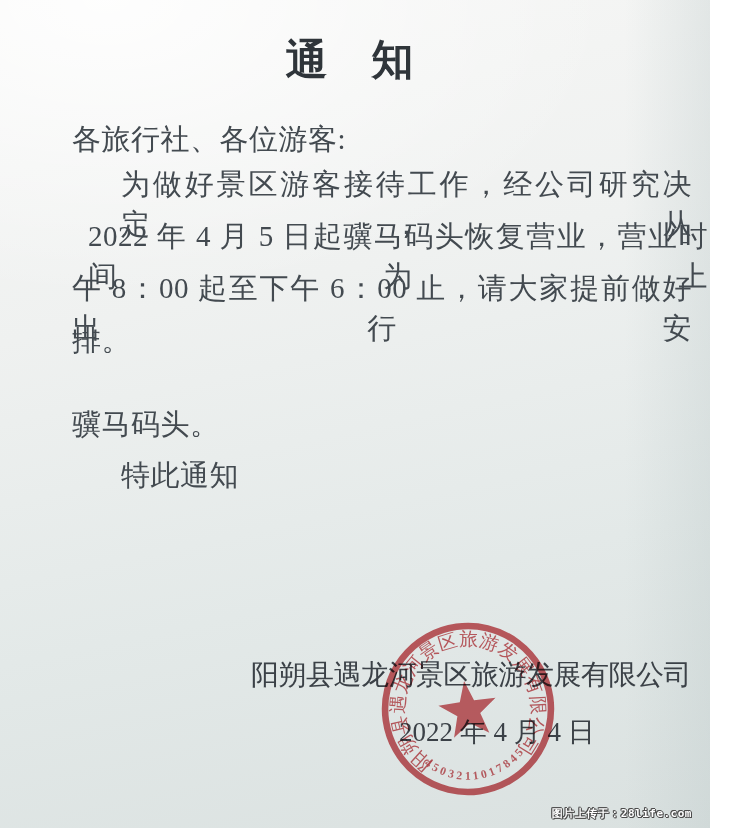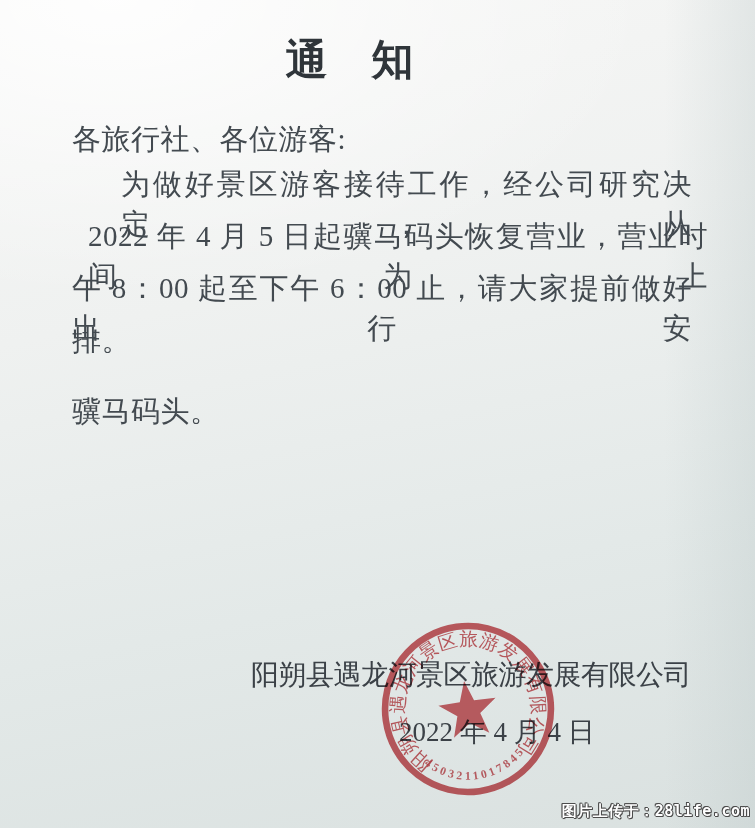--- a/index.html
+++ b/index.html
@@ -1,72 +1,74 @@
 <!DOCTYPE html>
 <html><head>
 <meta charset="utf-8">
 <style>
   html,body { margin:0; padding:0; }
   .page {
-    position:relative; width:755px; height:828px; overflow:hidden;
+    position:relative; width:698px; height:828px; overflow:hidden;
     font-family:"Liberation Serif","DejaVu Serif",serif;
     background:
       radial-gradient(ellipse 120% 60% at 15% 0%, rgba(255,255,255,.85), rgba(255,255,255,0) 60%),
       linear-gradient(to right, rgba(200,210,210,0) 88%, rgba(185,198,198,.30) 100%),
       linear-gradient(168deg, #f7f7f6 0%, #eff1f0 35%, #e3e9e8 68%, #dae1e0 100%);
+    padding-left: 12px;
   }
   .title {
     position:absolute; top:32px; left:0; width:700px; text-align:center;
     font-size:42px; font-weight:600; color:#2f353a; letter-spacing:1px;
   }
   .line {
     position:absolute; left:72px; width:620px;
     font-size:29px; color:#434a50; letter-spacing:.5px;
     text-align:justify;
   }
   .fill { text-align-last:justify; }
   .indent { padding-left:49px; width:571px; }
   .greeting { top:110px;margin-top:10px; }
   .l0 { top:165px; } .l1 { top:217px;margin-left:16px; } .l2 { top:269px; } .l3 { top:321px; }
-  .l4 { top:365px; } .l5 { top:392px; } .l6 { top:456px; }
+  .l4 { top:365px; } .l5 { top:405px; } .l6 { top:456px; }
   .company {
     position:absolute; top:656px; left:251px; font-size:28px;
     letter-spacing:-0.5px; color:#3b4147; white-space:nowrap;
   }
   .date {
     position:absolute; top:714px; left:399px; font-size:27px;
     color:#3b4147; white-space:nowrap;
   }
   .seal {
     position:absolute; left:380px; top:621px; width:176px; height:176px;
     transform:rotate(-8deg); mix-blend-mode:multiply; opacity:.93;
   }
   .seal text { font-family:"Liberation Serif","DejaVu Serif",serif; }
   .watermark {
-    position:absolute; right:5px; bottom:7px;
+    position:absolute; right:18px; bottom:7px;
     font-family:"DejaVu Sans Mono","Liberation Mono",monospace;
-    font-size:15px; font-weight:bold; color:#ffffff; letter-spacing:0.5px;
+    font-size:11px; font-weight:bold; color:#ffffff; letter-spacing:0.5px;
     text-shadow:1px 0 0 #4c4c4c,-1px 0 0 #4c4c4c,0 1px 0 #4c4c4c,
                 0 -1px 0 #4c4c4c,1px 1px 0 #4c4c4c,-1px -1px 0 #4c4c4c;
   }
 </style>
 </head>
 <body>
 
 <div class="page">
 
   <div class="title">通　知</div>
 
   <div class="line greeting">各旅行社、各位游客:</div>
 
   <div class="line l0 indent fill">为做好景区游客接待工作，经公司研究决定，从</div>
   <div class="line l1 fill">2022 年 4 月 5 日起骥马码头恢复营业，营业时间为上</div>
   <div class="line l2 fill">午 8：00 起至下午 6：00 止，请大家提前做好出行安</div>
   <div class="line l3">排。</div>
   <div class="line l5">骥马码头。</div>
+  <div class="line l6 indent">特此通知</div>
 
   <div class="company">阳朔县遇龙河景区旅游发展有限公司</div>
   <div class="date">2022 年 4 月 4 日</div>
 
   <svg class="seal" viewBox="0 0 174 174" aria-hidden="true">
     <defs>
       <path id="arcTop" d="M 38.7 127.5 A 63 63 0 1 1 135.3 127.5" fill="none"></path>
       <path id="arcBottom" d="M 26.4 122 A 70 70 0 0 0 147.6 122" fill="none"></path>
     </defs>
     <circle cx="87" cy="87" r="82" fill="none" stroke-width="6.5" stroke-opacity="0.88" stroke="#c23a41"></circle>

